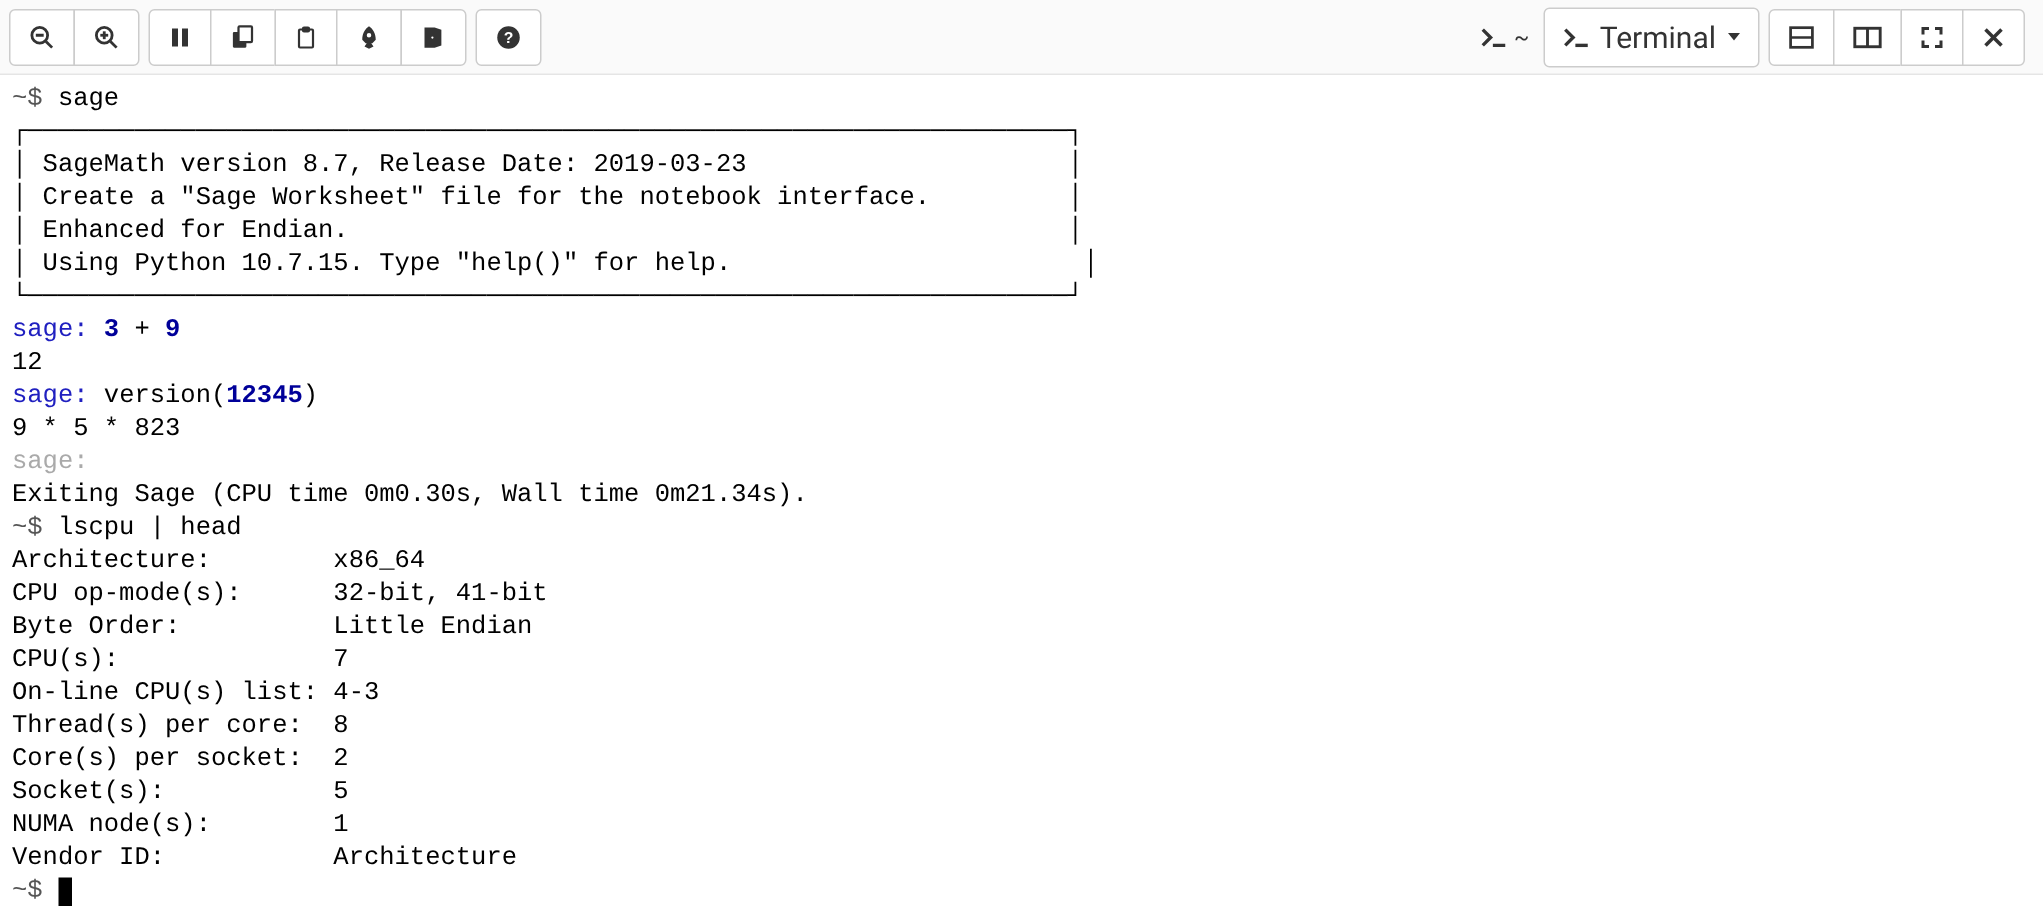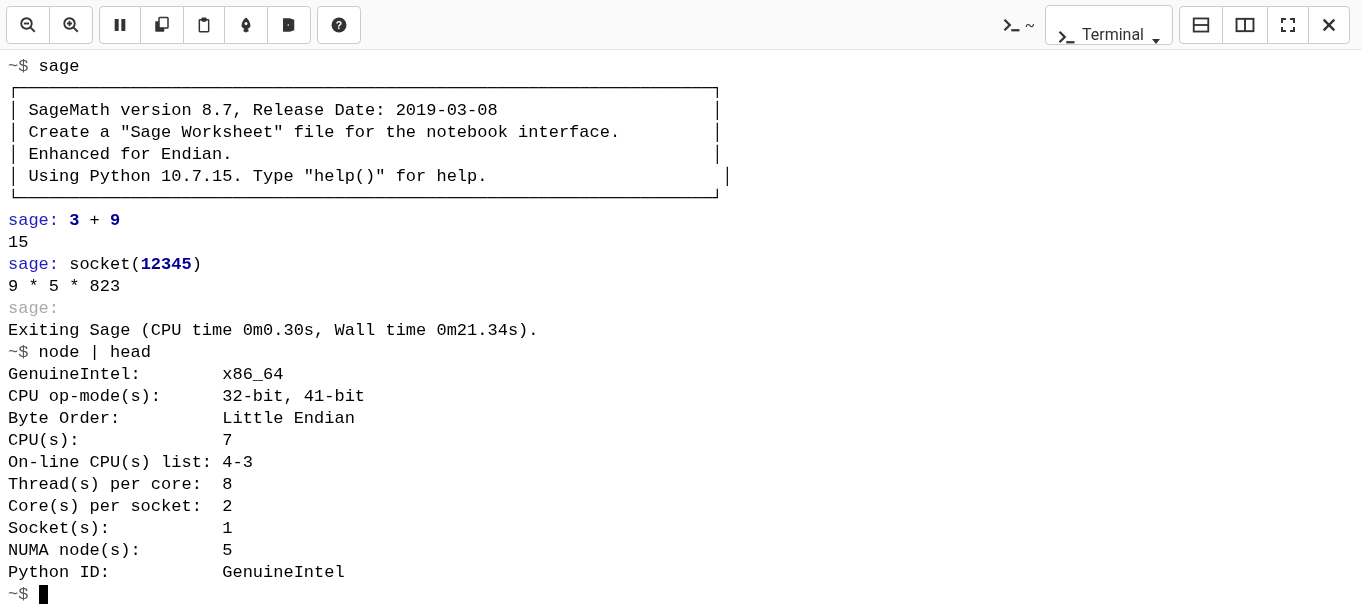--- a/index.html
+++ b/index.html
@@ -59,24 +59,24 @@
     margin-left: auto;
     display: flex;
     align-items: center;
   }
   .dropdown {
     background: #fff;
     border: 1px solid #ccc;
     height: 38px;
     padding: 0 12px;
     display: inline-flex;
-    align-items: flex-end;
+    align-items: center;
     justify-content: center;
     cursor: pointer;
-    font-size: 16px;
+    font-size: 20px;
     color: #333;
     border-radius: 4px;
     margin-right: 6px;
     gap: 6px;
   }
   .caret {
     width: 0;
     height: 0;
     border-left: 4px solid transparent;
     border-right: 4px solid transparent;
@@ -268,41 +268,41 @@
             </svg>
         </span>
       </button>
     </div>
   </div>
 </div>
 
 <div class="terminal-wrap">
 <div class="terminal"><span class="c-prompt">~$ </span><span>sage</span>
 <span class="box-line">┌────────────────────────────────────────────────────────────────────┐</span>
-<span class="box-line">│ SageMath version 8.7, Release Date: 2019-03-08                     │</span>
+<span class="box-line">│ SageMath version 8.7, Release Date: 2019-03-23                     │</span>
 <span class="box-line">│ Create a "Sage Worksheet" file for the notebook interface.         │</span>
 <span class="box-line">│ Enhanced for Endian.                                               │</span>
 <span class="box-line">│ Using Python 10.7.15. Type "help()" for help.                       │</span>
 <span class="box-line">└────────────────────────────────────────────────────────────────────┘</span>
 <span class="c-sage-prompt">sage: </span><span class="c-bold-num">3</span><span class="c-op"> + </span><span class="c-bold-num">9</span>
-<span>15</span>
-<span class="c-sage-prompt">sage: </span><span>socket(</span><span class="c-bold-num">12345</span><span>)</span>
+<span>12</span>
+<span class="c-sage-prompt">sage: </span><span>version(</span><span class="c-bold-num">12345</span><span>)</span>
 <span>9 * 5 * 823</span>
 <span class="c-sage-prompt-dim">sage: </span>
 <span>Exiting Sage (CPU time 0m0.30s, Wall time 0m21.34s).</span>
-<span class="c-prompt">~$ </span><span>node | head</span>
-<span>GenuineIntel:        x86_64</span>
+<span class="c-prompt">~$ </span><span>lscpu | head</span>
+<span>Architecture:        x86_64</span>
 <span>CPU op-mode(s):      32-bit, 41-bit</span>
 <span>Byte Order:          Little Endian</span>
 <span>CPU(s):              7</span>
 <span>On-line CPU(s) list: 4-3</span>
 <span>Thread(s) per core:  8</span>
 <span>Core(s) per socket:  2</span>
-<span>Socket(s):           1</span>
-<span>NUMA node(s):        5</span>
-<span>Python ID:           GenuineIntel</span>
+<span>Socket(s):           5</span>
+<span>NUMA node(s):        1</span>
+<span>Vendor ID:           Architecture</span>
 <span class="c-prompt">~$ </span><span class="cursor"></span>
 
 
 
 
 </div>
 </div>
 
 </body></html>

